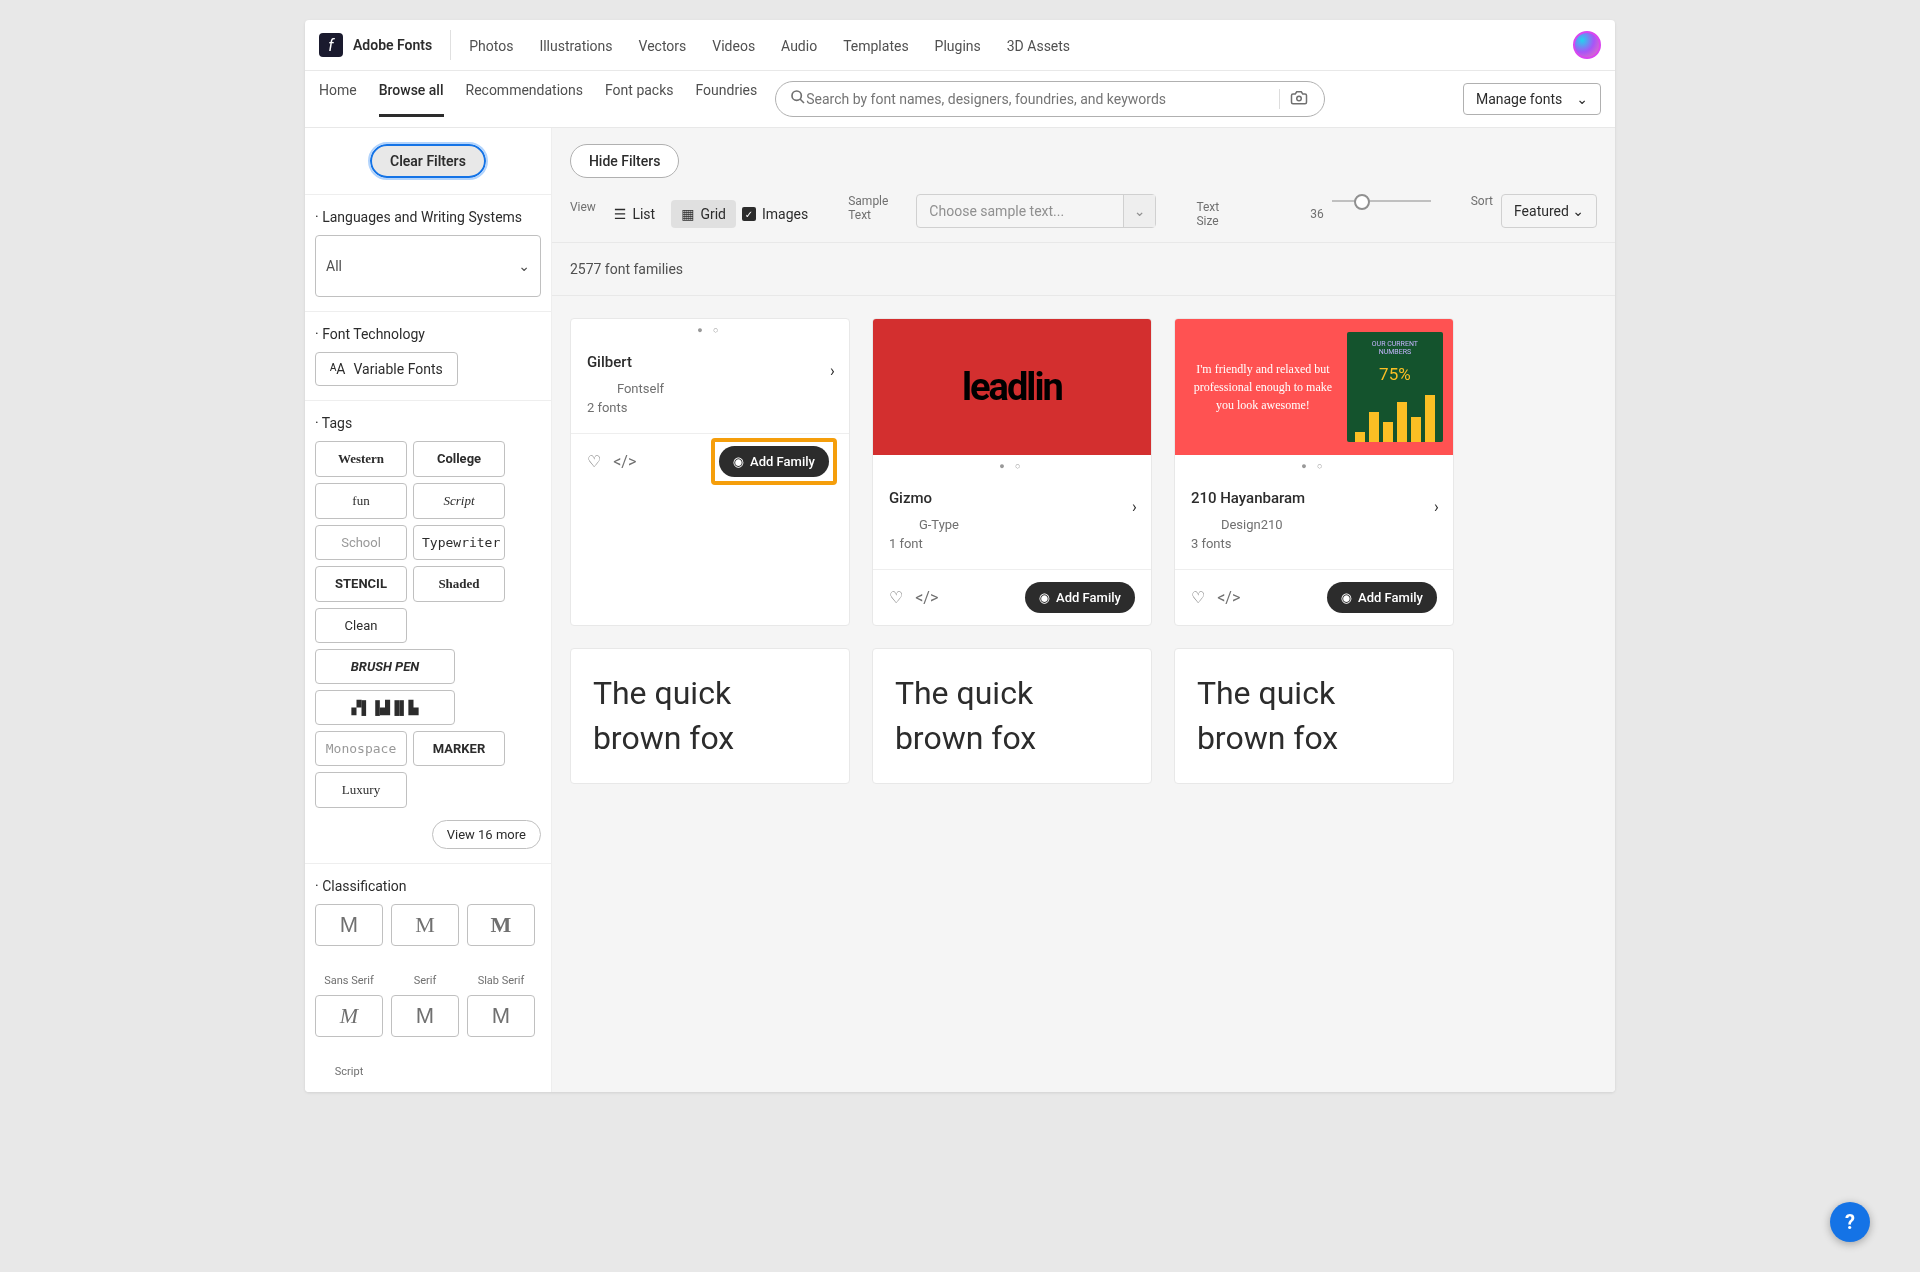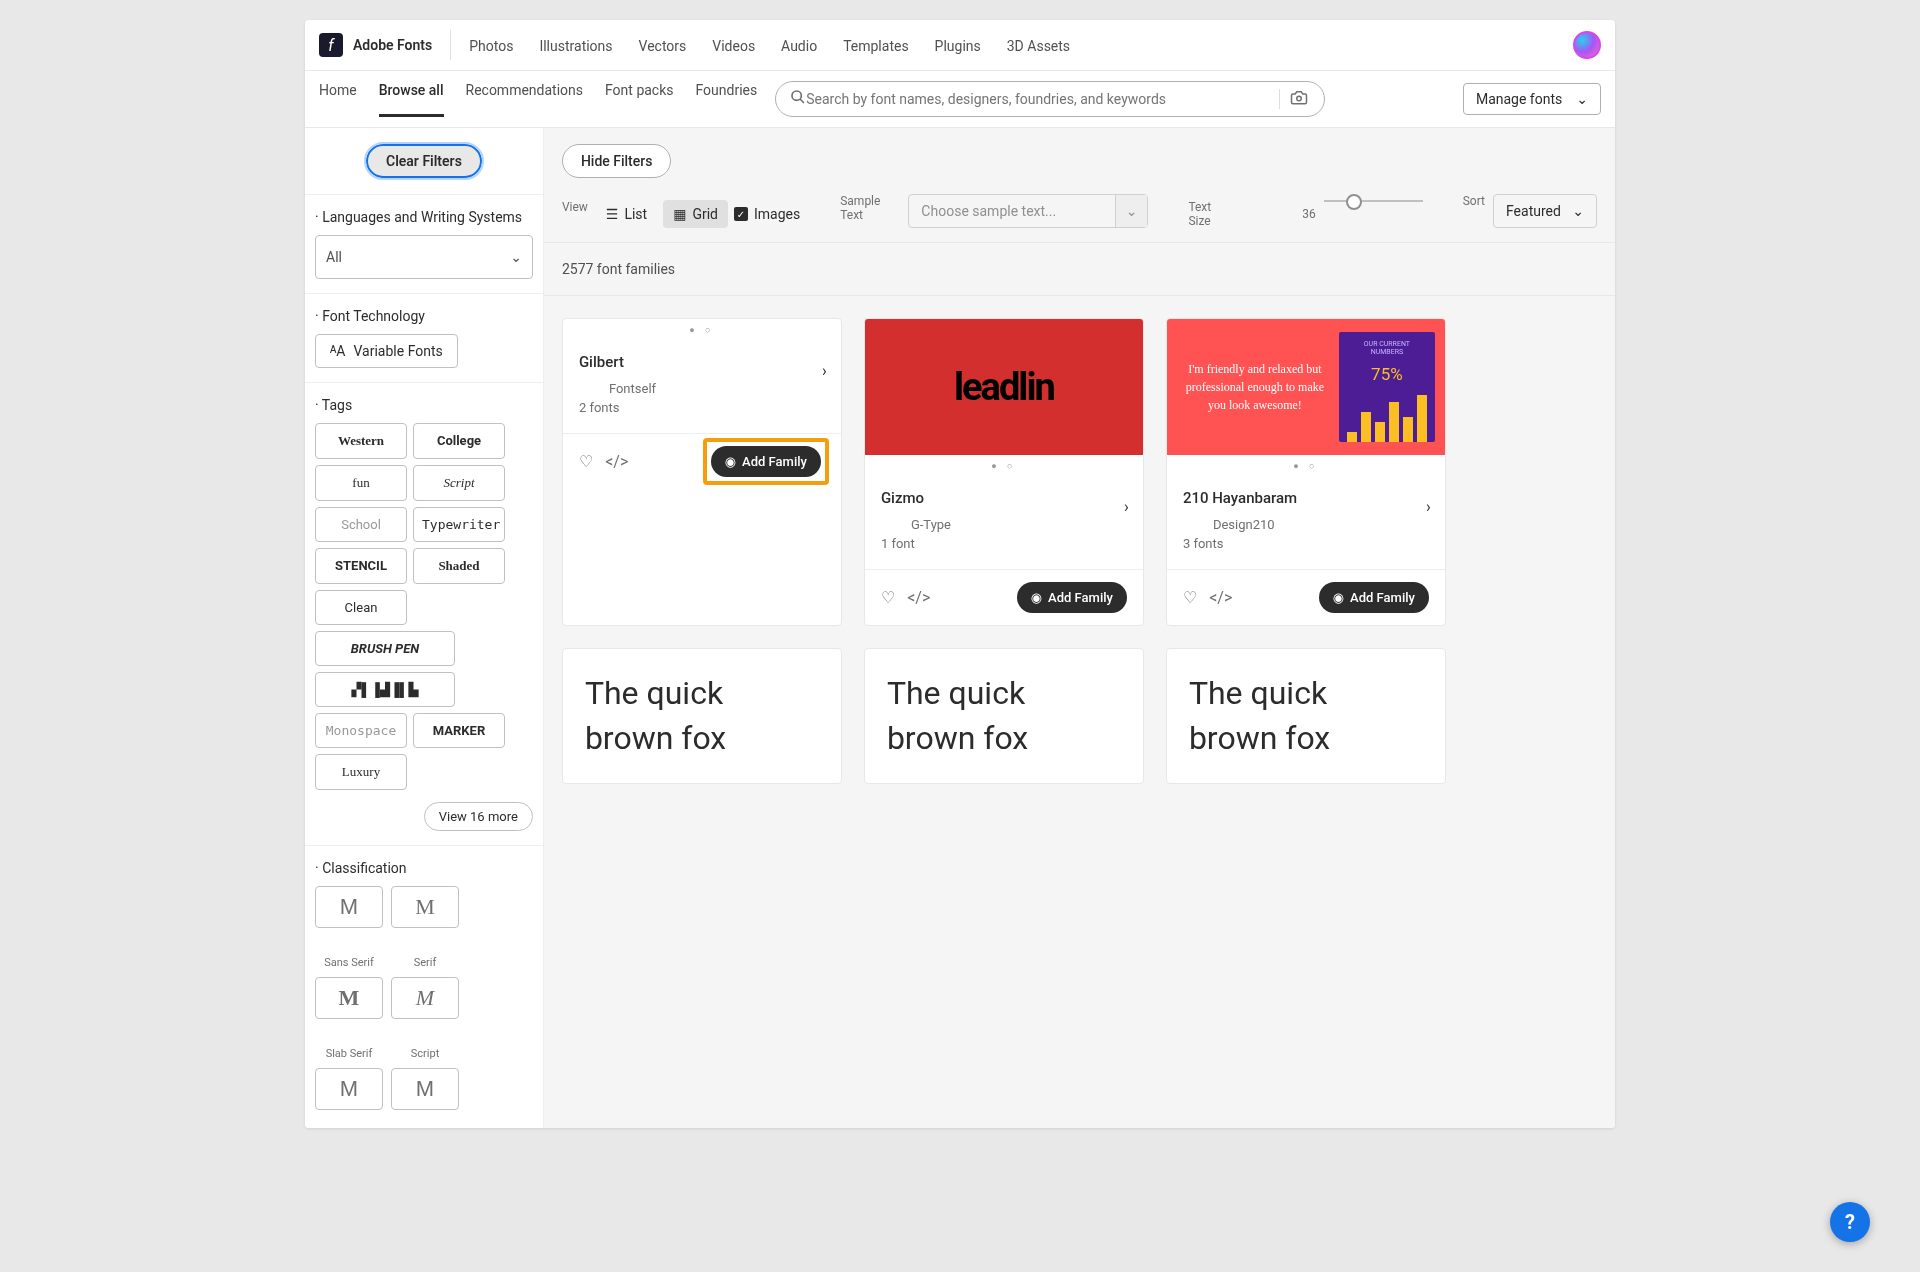--- a/index.html
+++ b/index.html
@@ -21,21 +21,21 @@
   .cam-btn { border-left: 1px solid #ddd; padding: 0 10px; color: #707070; cursor: pointer; }
   .manage-btn { display: flex; align-items: center; gap: 14px; border: 1px solid #b0b0b0; border-radius: 4px; padding: 7px 12px; font-size: 14px; color: #2c2c2c; cursor: pointer; }
   .layout { display: flex; }
   .sidebar { width: 330px; border-right: 1px solid #eee; background: #fff; }
   .main { flex: 1; background: #f5f5f5; }
   .filter-bar { padding: 16px 8px; display: flex; }
   .clear-filters { margin: 0 auto; background: #e8e8e8; border: 2px solid #1473e6; outline: 2px solid #b3d4fc; border-radius: 20px; padding: 7px 18px; font-size: 14px; font-weight: 600; color: #2c2c2c; cursor: pointer; }
   .section { border-top: 1px solid #eee; padding: 14px 10px; }
   .section-h { font-size: 14px; color: #2c2c2c; margin-bottom: 10px; font-weight: 400; }
   .section-h::before { content: "· "; }
-  .lang-select { width: 100%; border: 1px solid #c0c0c0; border-radius: 4px; padding: 13px 10px; font-size: 14px; color: #505050; display: flex; justify-content: space-between; align-items: center; cursor: pointer; }
+  .lang-select { width: 100%; border: 1px solid #c0c0c0; border-radius: 4px; padding: 22px 10px; font-size: 14px; color: #505050; display: flex; justify-content: space-between; align-items: center; cursor: pointer; }
   .var-btn { display: inline-flex; align-items: center; gap: 8px; border: 1px solid #c0c0c0; border-radius: 4px; padding: 8px 14px; font-size: 14px; color: #2c2c2c; cursor: pointer; }
   .tags { display: flex; flex-wrap: wrap; gap: 6px; }
   .tag { border: 1px solid #c0c0c0; border-radius: 4px; padding: 9px 8px; font-size: 13px; color: #2c2c2c; cursor: pointer; text-align: center; }
   .tag.w3 { width: 92px; }
   .tag.w2 { width: 140px; }
   .view-more { border: 1px solid #c0c0c0; border-radius: 18px; padding: 6px 14px; font-size: 13px; color: #2c2c2c; cursor: pointer; margin-left: auto; display: block; background: #fff; }
   .class-grid { display: flex; gap: 8px; flex-wrap: wrap; }
   .class-item { width: 68px; text-align: center; }
   .class-box { width: 68px; height: 42px; border: 1px solid #c0c0c0; border-radius: 4px; display: flex; align-items: center; justify-content: center; font-size: 22px; font-family: serif; color: #707070; cursor: pointer; margin-bottom: 4px; }
   .class-lbl { font-size: 11px; color: #707070; margin-top: 28px; }
@@ -46,42 +46,42 @@
   .view-toggle { display: flex; gap: 6px; align-items: center; }
   .vt-btn { display: flex; align-items: center; gap: 6px; padding: 6px 10px; border-radius: 4px; font-size: 14px; color: #2c2c2c; cursor: pointer; }
   .vt-btn.active { background: #e0e0e0; }
   .vt-check { display: flex; align-items: center; gap: 6px; font-size: 14px; color: #2c2c2c; cursor: pointer; }
   .chk { width: 14px; height: 14px; background: #2c2c2c; color: #fff; display: inline-flex; align-items: center; justify-content: center; font-size: 10px; border-radius: 2px; }
   .sample-select { border: 1px solid #d0d0d0; border-radius: 4px; padding: 8px 12px; font-size: 14px; color: #909090; width: 260px; display: flex; justify-content: space-between; align-items: center; cursor: pointer; }
   .sample-select .dd { background: #eee; margin: -8px -12px -8px 8px; padding: 8px 10px; border-left: 1px solid #d0d0d0; }
   .size-row { display: flex; align-items: center; gap: 10px; }
   .slider { width: 110px; height: 2px; background: #c0c0c0; position: relative; }
   .slider::before { content: ""; position: absolute; left: 22px; top: -6px; width: 12px; height: 12px; border: 2px solid #909090; background: #fff; border-radius: 50%; }
-  .sort-select { border: 1px solid #d0d0d0; border-radius: 4px; padding: 8px 12px; font-size: 14px; color: #2c2c2c; width: 104px; display: flex; justify-content: space-between; align-items: center; cursor: pointer; }
+  .sort-select { border: 1px solid #d0d0d0; border-radius: 4px; padding: 8px 12px; font-size: 14px; color: #2c2c2c; width: 96px; display: flex; justify-content: space-between; align-items: center; cursor: pointer; }
   .count { padding: 18px; font-size: 14px; color: #505050; border-bottom: 1px solid #e8e8e8; }
   .cards { display: flex; gap: 22px; padding: 22px 18px; flex-wrap: wrap; }
   .card { width: 280px; background: #fff; border: 1px solid #e8e8e8; border-radius: 4px; overflow: hidden; }
   .card-img { height: 136px; display: flex; align-items: center; justify-content: center; font-size: 30px; font-weight: 700; color: #fff; position: relative; }
   .card-dots { text-align: center; padding: 6px 0; font-size: 9px; color: #999; letter-spacing: 4px; }
   .card-body { padding: 12px 16px 8px 16px; position: relative; }
   .card-title { font-size: 15px; font-weight: 500; color: #2c2c2c; margin-bottom: 10px; }
   .card-foundry { font-size: 13px; color: #707070; margin-bottom: 4px; margin-left: 30px; }
   .card-fonts { font-size: 13px; color: #707070; margin-bottom: 10px; }
   .card-chev { position: absolute; right: 14px; top: 20px; font-size: 16px; color: #2c2c2c; cursor: pointer; }
   .card-actions { border-top: 1px solid #eee; padding: 12px 16px; display: flex; align-items: center; gap: 12px; }
   .icon-btn { color: #707070; cursor: pointer; font-size: 16px; }
   .add-btn { margin-left: auto; background: #2c2c2c; color: #fff; border-radius: 18px; padding: 8px 14px; font-size: 13px; font-weight: 500; display: flex; align-items: center; gap: 6px; cursor: pointer; }
   .highlight-box { border: 4px solid #f59e0b; border-radius: 4px; padding: 4px; margin: -8px -4px -8px auto; }
   .text-card { width: 280px; background: #fff; border: 1px solid #e8e8e8; border-radius: 4px; padding: 22px; font-size: 32px; color: #2c2c2c; line-height: 1.4; }
   .help-fab { position: fixed; bottom: 30px; right: 50px; width: 40px; height: 40px; border-radius: 50%; background: #1473e6; color: #fff; display: flex; align-items: center; justify-content: center; font-size: 20px; font-weight: 700; cursor: pointer; box-shadow: 0 2px 8px rgba(0,0,0,0.3); }
   .card-img.img1 { background: linear-gradient(90deg, #000 45%, #e91e63 45%); font-family: monospace; }
   .card-img.img2 { background: #d32f2f; color: #000; font-family: sans-serif; letter-spacing: -2px; font-size: 38px; }
   .card-img.img3 { background: #ff5252; font-size: 11px; font-weight: 400; padding: 10px; flex-direction: row; gap: 6px; }
   .img3-left { font-family: cursive; font-size: 12px; line-height: 1.5; text-align: center; }
-  .img3-right { background: #4c1d95; padding: 8px; border-radius: 2px; text-align: center; font-size: 8px; width: 130px; height: 110px; }
+  .img3-right { background: #14532d; padding: 8px; border-radius: 2px; text-align: center; font-size: 8px; width: 130px; height: 110px; }
   .bars { display: flex; align-items: flex-end; gap: 4px; height: 50px; margin-top: 8px; justify-content: center; }
   .bar { width: 10px; background: #fbbf24; }
 </style>
 </head>
 <body>
 
 <div class="app">
 
   <div class="top-bar">
     <div class="logo-box">

